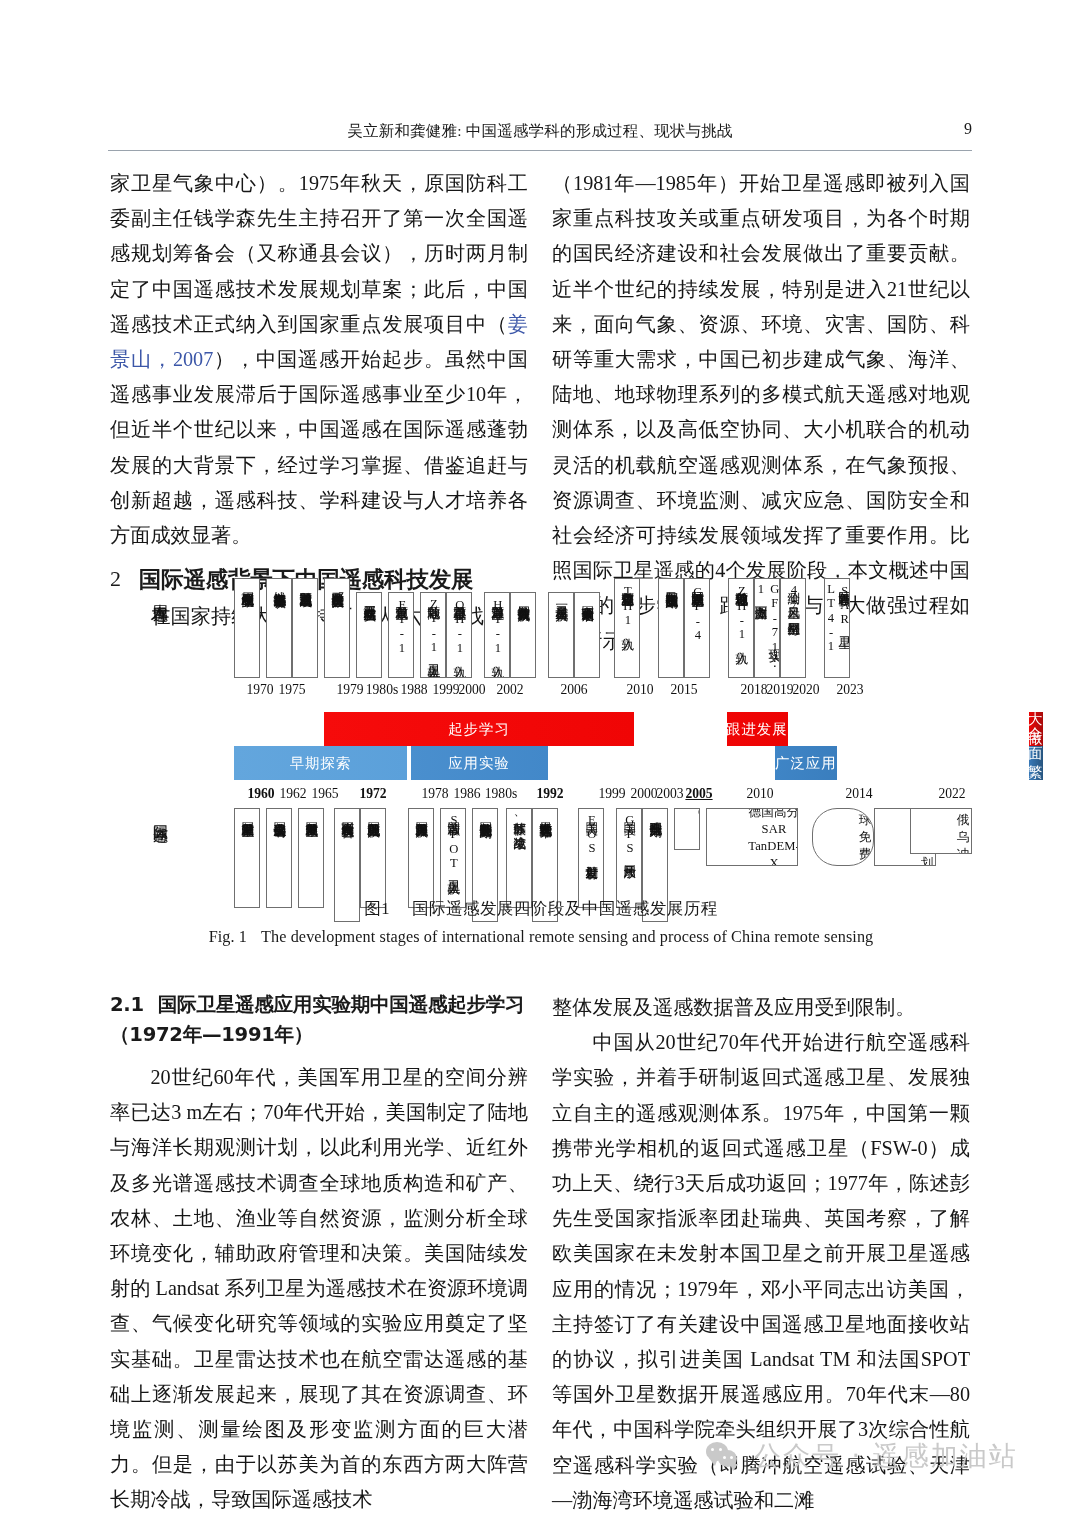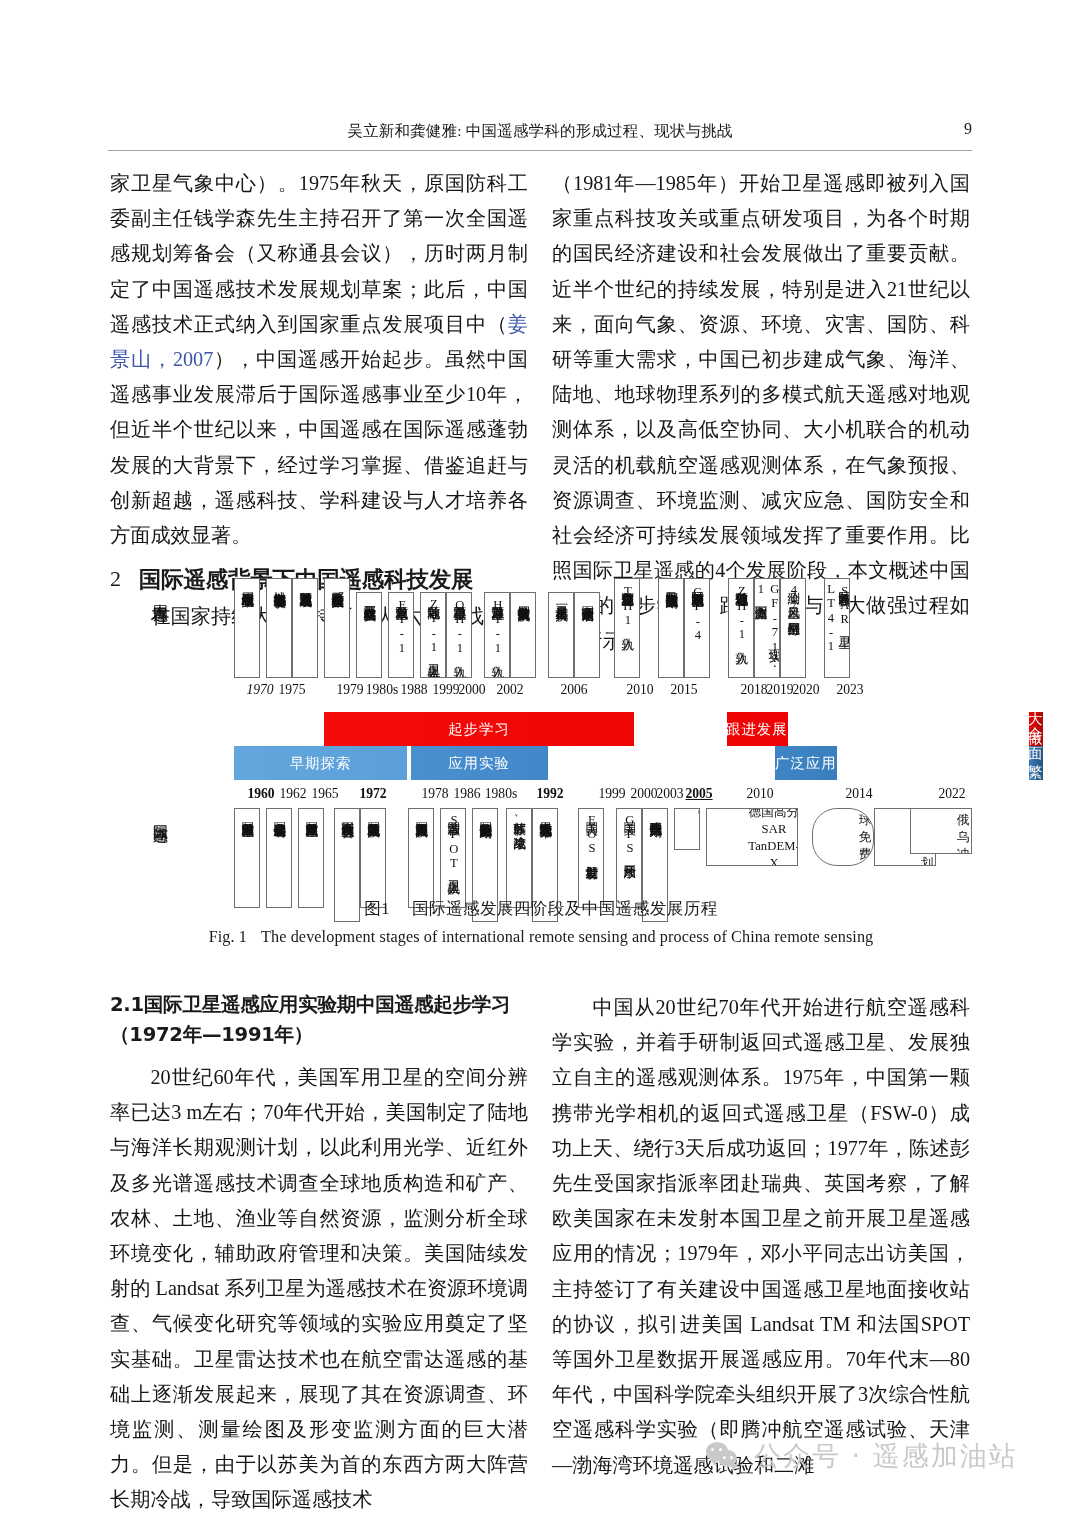--- a/index.html
+++ b/index.html
@@ -84,21 +84,21 @@
   }
   .h2 .num { font-family: "Liberation Serif", serif; font-weight: normal; font-size: 22px;}
   .h3 {
     font-size: 19.6px;
     font-weight: bold;
     line-height: 30px;
     margin: 0;
     font-family: "DejaVu Sans", "Liberation Sans", sans-serif;
     letter-spacing: -0.3px;
   }
-  .h3 .num { }
+  .h3 .num { margin-right: 14px; }
 
   
   .figure {
     position: absolute;
     left: 110px;
     top: 560px;
     width: 862px;
     height: 400px;
   }
   .fig-label {
@@ -344,21 +344,21 @@
         </div>
         <div class="evbox" style="left: 546px; width: 26px; height: 100px; top: 18px;">
           <span class="vtext">测绘4星风云7星分别组网</span>
         </div>
         <div class="evbox" style="left: 590px; width: 26px; height: 100px; top: 18px;">
           <span class="vtext">国际首颗高轨SAR卫星LT4-1</span>
         </div>
       </div>
 
     <div class="yearrow" style="left:124px; top:122px; width:738px;" id="cn-years">
-        <div class="yeartick" style="left: 26px; font-style: italic;">1970</div>
+        <div class="yeartick" style="left: 26px;">1970</div>
         <div class="yeartick" style="left: 58px;">1975</div>
         <div class="yeartick" style="left: 116px;">1979</div>
         <div class="yeartick" style="left: 148px;">1980s</div>
         <div class="yeartick" style="left: 180px;">1988</div>
         <div class="yeartick" style="left: 212px;">1999</div>
         <div class="yeartick" style="left: 238px;">2000</div>
         <div class="yeartick" style="left: 276px;">2002</div>
         <div class="yeartick" style="left: 340px;">2006</div>
         <div class="yeartick" style="left: 406px;">2010</div>
         <div class="yeartick" style="left: 450px;">2015</div>
@@ -486,20 +486,21 @@
 
   <div class="col col-left" style="top:990px;">
     <div class="h3">
       <span class="num">2.1</span><span>国际卫星遥感应用实验期中国遥感起步学习</span>
     </div>
     <div class="h3">（1972年—1991年）</div>
     <p class="bodytext indent" style="margin-top:10px;">20世纪60年代，美国军用卫星的空间分辨率已达3 m左右；70年代开始，美国制定了陆地与海洋长期观测计划，以此利用光学、近红外及多光谱遥感技术调查全球地质构造和矿产、农林、土地、渔业等自然资源，监测分析全球环境变化，辅助政府管理和决策。美国陆续发射的 Landsat 系列卫星为遥感技术在资源环境调查、气候变化研究等领域的实验应用奠定了坚实基础。卫星雷达技术也在航空雷达遥感的基础上逐渐发展起来，展现了其在资源调查、环境监测、测量绘图及形变监测方面的巨大潜力。但是，由于以苏美为首的东西方两大阵营长期冷战，导致国际遥感技术</p>
   </div>
 
   <div class="col col-right" style="top:990px;">
+    <p class="bodytext">整体发展及遥感数据普及应用受到限制。</p>
     <p class="bodytext indent">中国从20世纪70年代开始进行航空遥感科学实验，并着手研制返回式遥感卫星、发展独立自主的遥感观测体系。1975年，中国第一颗携带光学相机的返回式遥感卫星（FSW-0）成功上天、绕行3天后成功返回；1977年，陈述彭先生受国家指派率团赴瑞典、英国考察，了解欧美国家在未发射本国卫星之前开展卫星遥感应用的情况；1979年，邓小平同志出访美国，主持签订了有关建设中国遥感卫星地面接收站的协议，拟引进美国 Landsat TM 和法国SPOT等国外卫星数据开展遥感应用。70年代末—80年代，中国科学院牵头组织开展了3次综合性航空遥感科学实验（即腾冲航空遥感试验、天津—渤海湾环境遥感试验和二滩</p>
   </div>
 
   <div class="watermark">
     <span class="wm-icon">
       <span class="b1"></span>
         <span class="t1"></span>
       <span class="b2"></span>
         <span class="t2"></span>
       <span class="d" style="left:5px;top:7px;"></span>

